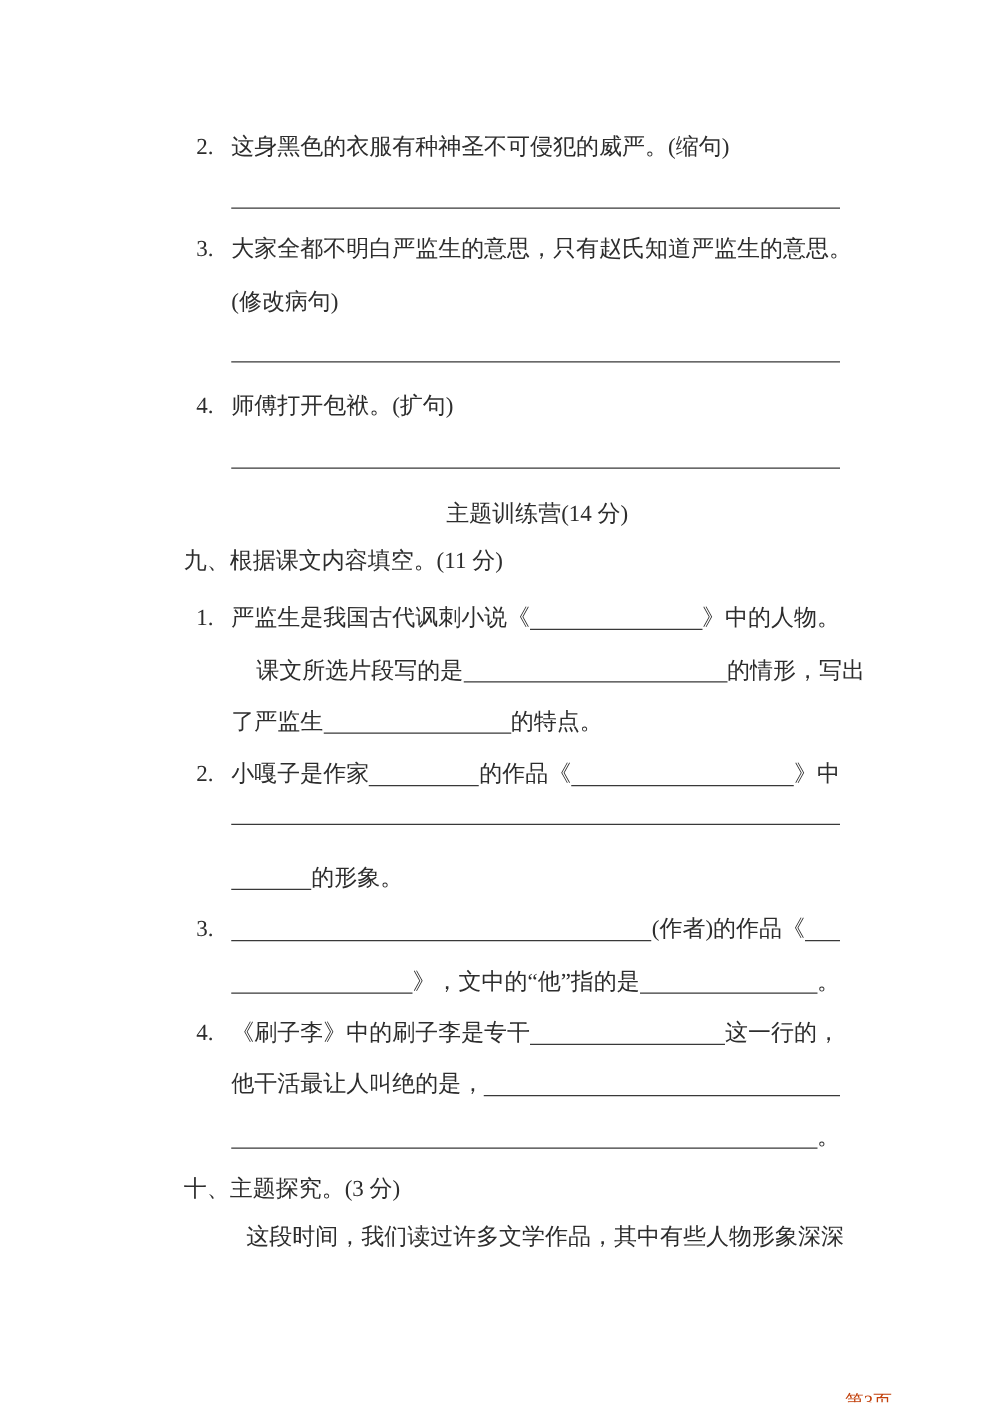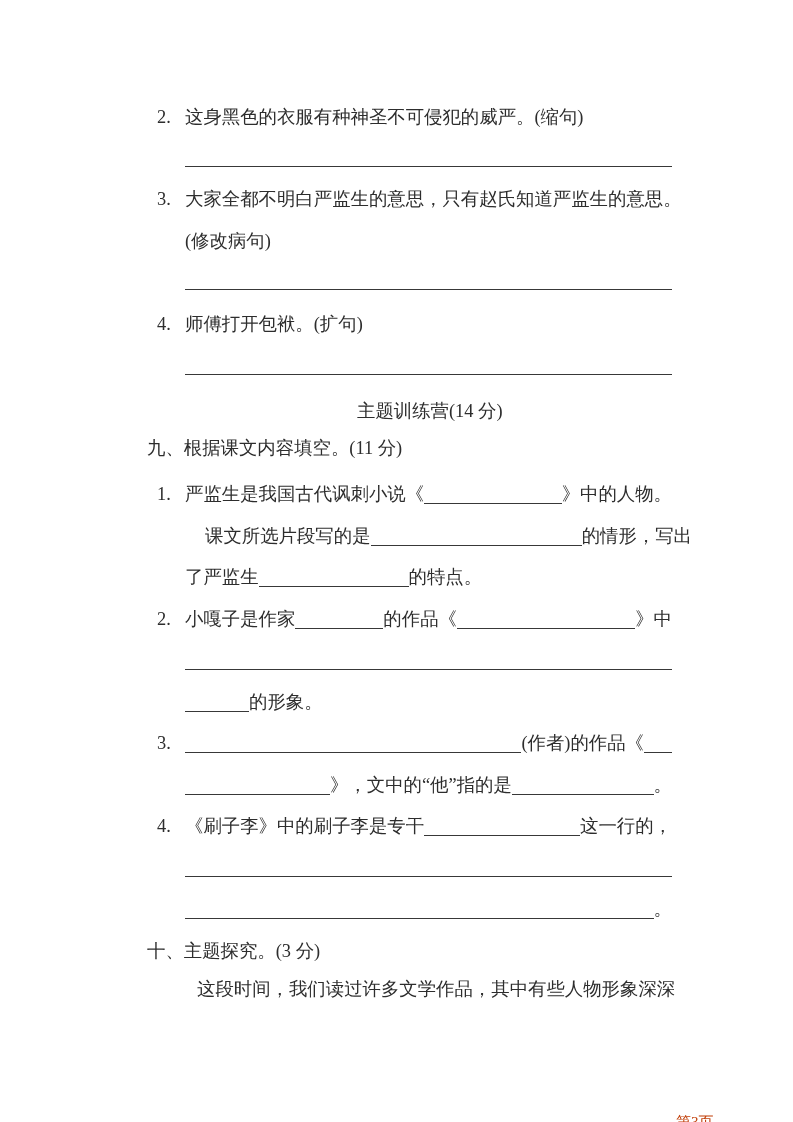--- a/index.html
+++ b/index.html
@@ -39,21 +39,21 @@
     white-space: pre;
   }
   .row .blank {
     display: inline-block;
     align-self: stretch;
     border-bottom: 1.6px solid #383838;
     margin-bottom: 1px;
   }
   
   .kind-item  { left: 157px; width: 515px; }
-  .kind-cont  { left: 185px; width: 487px; }
+  .kind-cont  { left: 185px; width: 487px; align-items: center; }
   .kind-answer-line {
     left: 185px; width: 487px; height: 21px;
     border-bottom: 1.6px solid #383838;
   }
   .kind-heading { left: 357px; align-items: center; }
   .kind-section { left: 115px; margin-left: 32px; }
   .kind-para    { left: 197px; width: 487px; }
   .footer {
     position: absolute;
     left: 676px;
@@ -80,17 +80,17 @@
     <div class="row kind-section" style="top: 437px;"><span class="segs"><span class="t">九、根据课文内容填空。(11 分)</span></span></div>
     <div class="row kind-item" style="top: 483px;"><span class="num">1.</span><span class="segs"><span class="t">严监生是我国古代讽刺小说《</span><span class="blank" style="flex: 1 1 20px; border-bottom-color: rgb(56, 56, 56);"></span><span class="t">》中的人物。</span></span></div>
     <div class="row kind-cont" style="top: 525px; margin-left: 20px;"><span class="segs"><span class="t">课文所选片段写的是</span><span class="blank" style="flex: 1 1 20px; border-bottom-color: rgb(56, 56, 56);"></span><span class="t">的情形，写出</span></span></div>
     <div class="row kind-cont" style="top: 566px;"><span class="segs"><span class="t">了严监生</span><span class="blank" style="width: 150px; border-bottom-color: rgb(56, 56, 56);"></span><span class="t">的特点。</span></span></div>
     <div class="row kind-item" style="top: 608px;"><span class="num">2.</span><span class="segs"><span class="t">小嘎子是作家</span><span class="blank" style="width: 88px; border-bottom-color: rgb(56, 56, 56);"></span><span class="t">的作品《</span><span class="blank" style="flex: 1 1 20px; border-bottom-color: rgb(56, 56, 56);"></span><span class="t">》中</span></span></div>
     <div class="row kind-cont" style="top: 649px;"><span class="segs"><span class="blank" style="flex: 1 1 20px; border-bottom-color: rgb(56, 56, 56);"></span></span></div>
     <div class="row kind-cont" style="top: 691px;"><span class="segs"><span class="blank" style="width: 64px; border-bottom-color: rgb(56, 56, 56);"></span><span class="t">的形象。</span></span></div>
     <div class="row kind-item" style="top: 732px;"><span class="num">3.</span><span class="segs"><span class="blank" style="flex: 1 1 20px; border-bottom-color: rgb(56, 56, 56);"></span><span class="t">(作者)的作品《</span><span class="blank" style="width: 28px; border-bottom-color: rgb(56, 56, 56);"></span></span></div>
     <div class="row kind-cont" style="top: 774px;"><span class="segs"><span class="blank" style="width: 145px; border-bottom-color: rgb(56, 56, 56);"></span><span class="t">》，文中的“他”指的是</span><span class="blank" style="flex: 1 1 20px; border-bottom-color: rgb(56, 56, 56);"></span><span class="t">。</span></span></div>
     <div class="row kind-item" style="top: 815px;"><span class="num">4.</span><span class="segs"><span class="t">《刷子李》中的刷子李是专干</span><span class="blank" style="flex: 1 1 20px; border-bottom-color: rgb(56, 56, 56);"></span><span class="t">这一行的，</span></span></div>
-    <div class="row kind-cont" style="top: 856px;"><span class="segs"><span class="blank" style="flex: 1 1 20px; border-bottom-color: rgb(56, 56, 56);"></span></span></div>
+    <div class="row kind-cont" style="top: 856px;"><span class="segs"><span class="t">他干活最让人叫绝的是，</span><span class="blank" style="flex: 1 1 20px; border-bottom-color: rgb(56, 56, 56);"></span></span></div>
     <div class="row kind-cont" style="top: 898px;"><span class="segs"><span class="blank" style="flex: 1 1 20px; border-bottom-color: rgb(56, 56, 56);"></span><span class="t">。</span></span></div>
     <div class="row kind-section" style="top: 940px;"><span class="segs"><span class="t">十、主题探究。(3 分)</span></span></div>
     <div class="row kind-para" style="top: 978px;"><span class="segs"><span class="t">这段时间，我们读过许多文学作品，其中有些人物形象深深</span></span></div>
   </div>
 
 </body></html>

